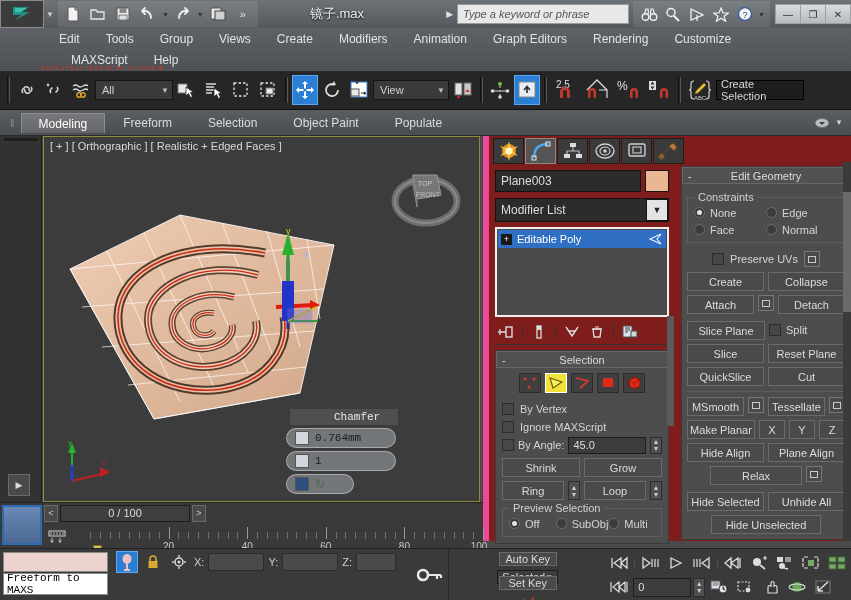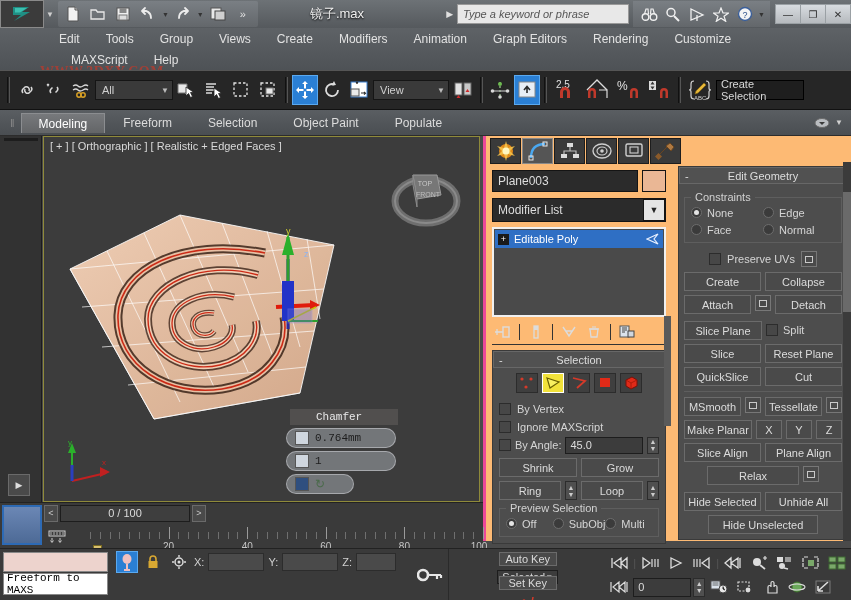--- a/index.html
+++ b/index.html
@@ -114,34 +114,34 @@
   }
   .vlabel { position:absolute; left:6px; top:3px; font-size:11px; color:#d9d9d9; white-space:nowrap;}
   .navcube { position:absolute; right:14px; top:24px; width:78px;height:68px; }
   .axistripod{ position:absolute; left:14px; bottom:10px; width:56px;height:56px;}
 
   
   .caddy { position:absolute; left:230px; top:272px; width:122px; }
   .caddy-title{
     background:rgba(90,88,86,.72); color:#e8e8e8; font-size:11px;
     font-family:"Liberation Mono", monospace;
-    padding:2px 6px 2px 26px; width:108px; margin-left:16px;
+    padding:2px 6px 2px 44px; width:108px; margin-left:16px;
   }
   .caddy-row{
     display:flex;align-items:center; gap:6px; height:20px; margin-top:3px;
     background:rgba(160,165,172,.55); border:1px solid rgba(210,210,215,.55);
     border-radius:10px; padding:0 8px; width:110px; margin-left:12px;
   }
   .caddy-row .val{ font-family:"Liberation Mono", monospace; font-size:11px; color:#1d1d1d;}
   .caddy-ic{ width:14px;height:14px;background:#cfd6de;border:1px solid #555;}
 
   
   .cmdpanel {
     position:absolute; left:483px; top:136px; width:368px; height:405px;
-    background:#fdba74; border-left:3px solid #ec4899;
+    background:#7f1d1d; border-left:6px solid #ec4899;
   }
   .cptabs { display:flex; gap:1px; padding:2px 4px 0; }
   .cptab { width:31px;height:26px; background:#3a3a3a;border:1px solid #1d1d1d;
     display:flex;align-items:center;justify-content:center; cursor:pointer;}
   .cptab.active{ background:#555; border-color:#8a8a8a;}
   .cpcol-l { position:absolute; left:0; top:30px; width:186px; bottom:0; padding:4px 6px;}
   .cpcol-r { position:absolute; left:186px; top:26px; width:182px; bottom:0; padding:4px 6px;}
 
   .namerow{ display:flex; gap:4px; margin-bottom:6px; }
   .nameinput{ flex:1;height:22px;background:#2b2b2b;border:1px solid #141414;color:#ddd;
@@ -904,21 +904,21 @@
                 <i></i>
               </div>
           </div>
           <div class="btnrow">
             <div class="mbtn">Make Planar</div>
             <div class="mbtn w">X</div>
             <div class="mbtn w">Y</div>
             <div class="mbtn w">Z</div>
           </div>
           <div class="btnrow">
-            <div class="mbtn">Slice Align</div>
+            <div class="mbtn">Hide Align</div>
             <div class="mbtn">Plane Align</div>
           </div>
           <div class="btnrow" style="justify-content:center;">
             <div class="mbtn" style="flex:none;width:92px;">Relax</div>
             <div class="sqb">
                 <i></i>
               </div>
           </div>
           <div class="btnrow" style="margin-top:7px;">
             <div class="mbtn">Hide Selected</div>

